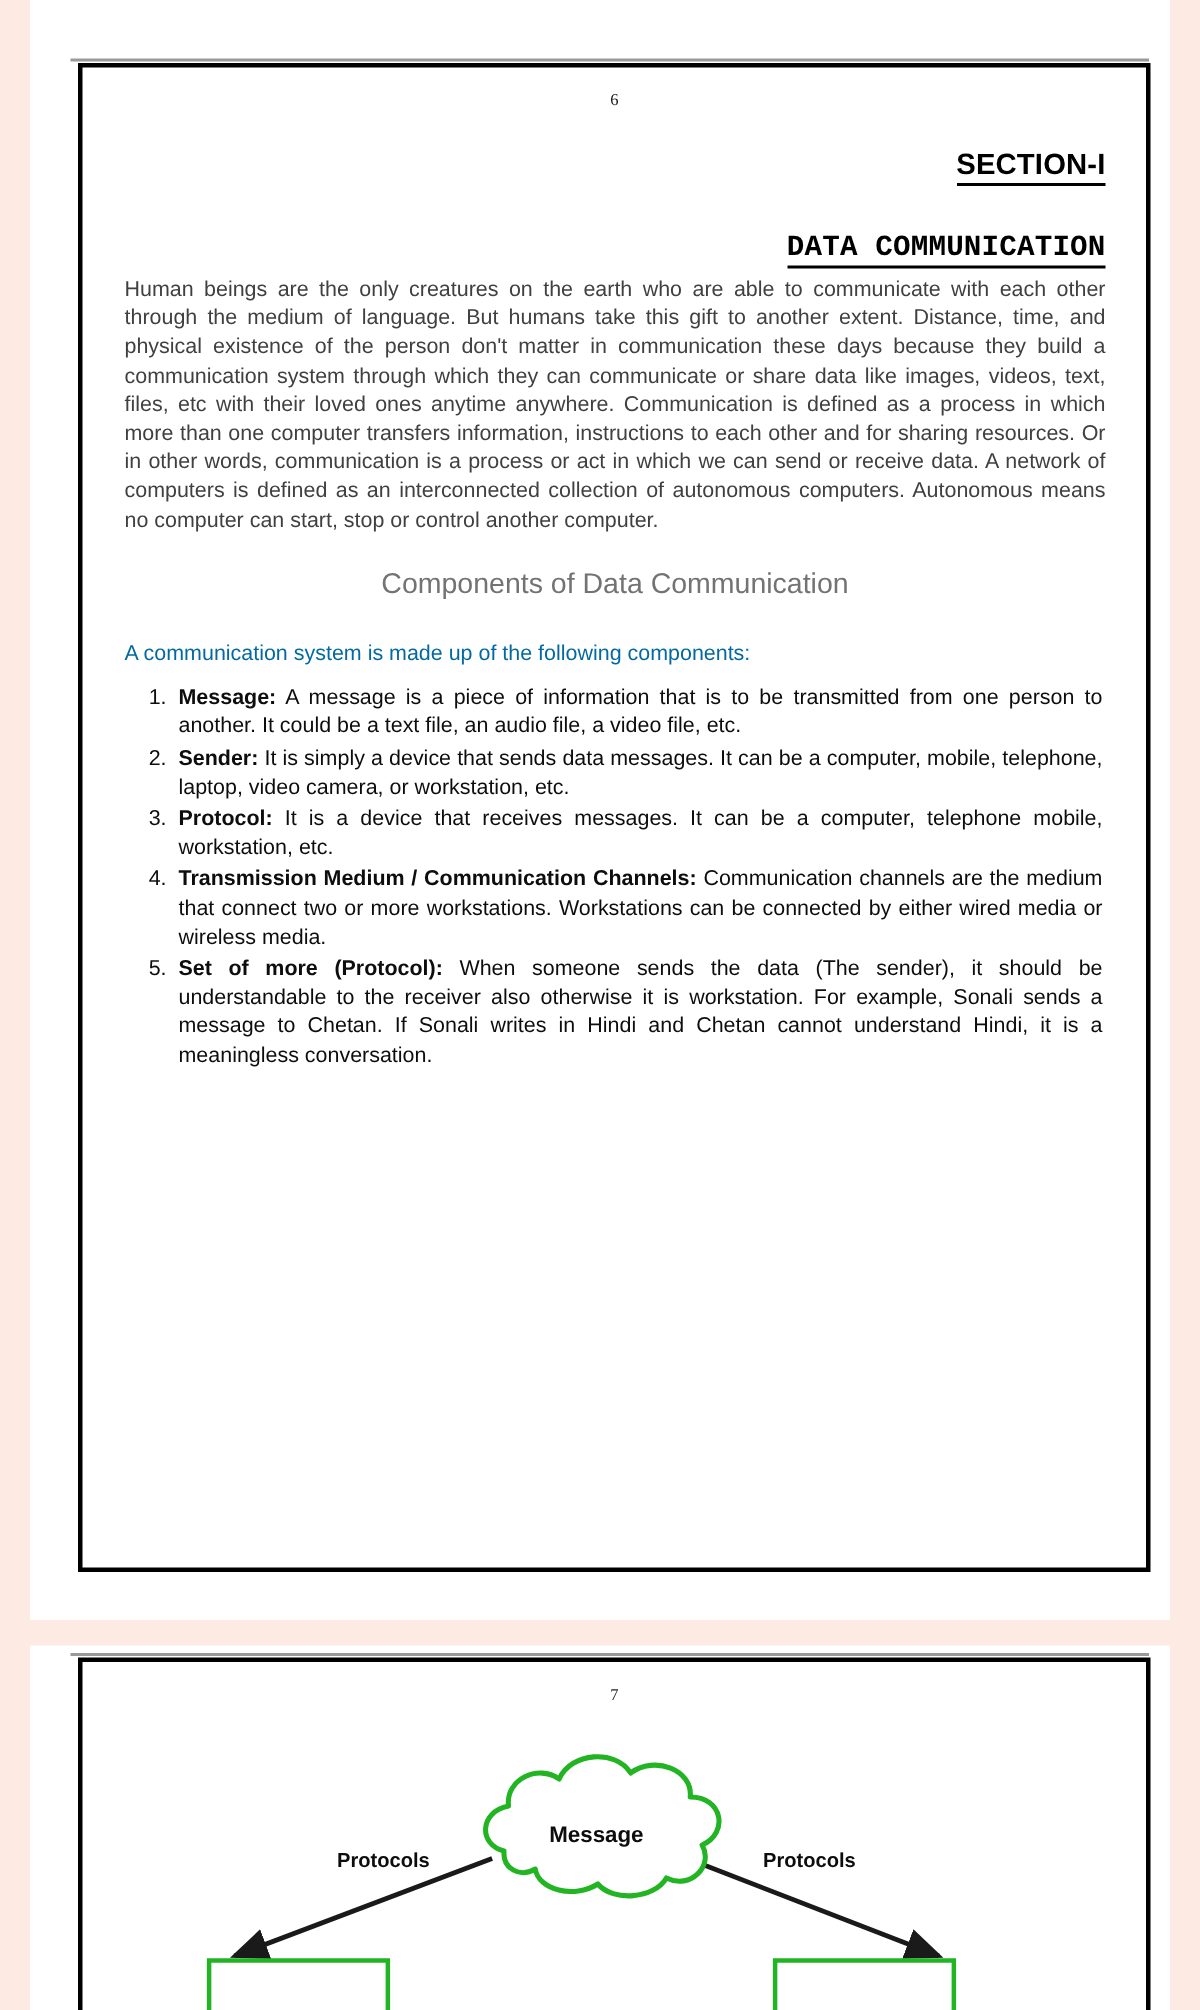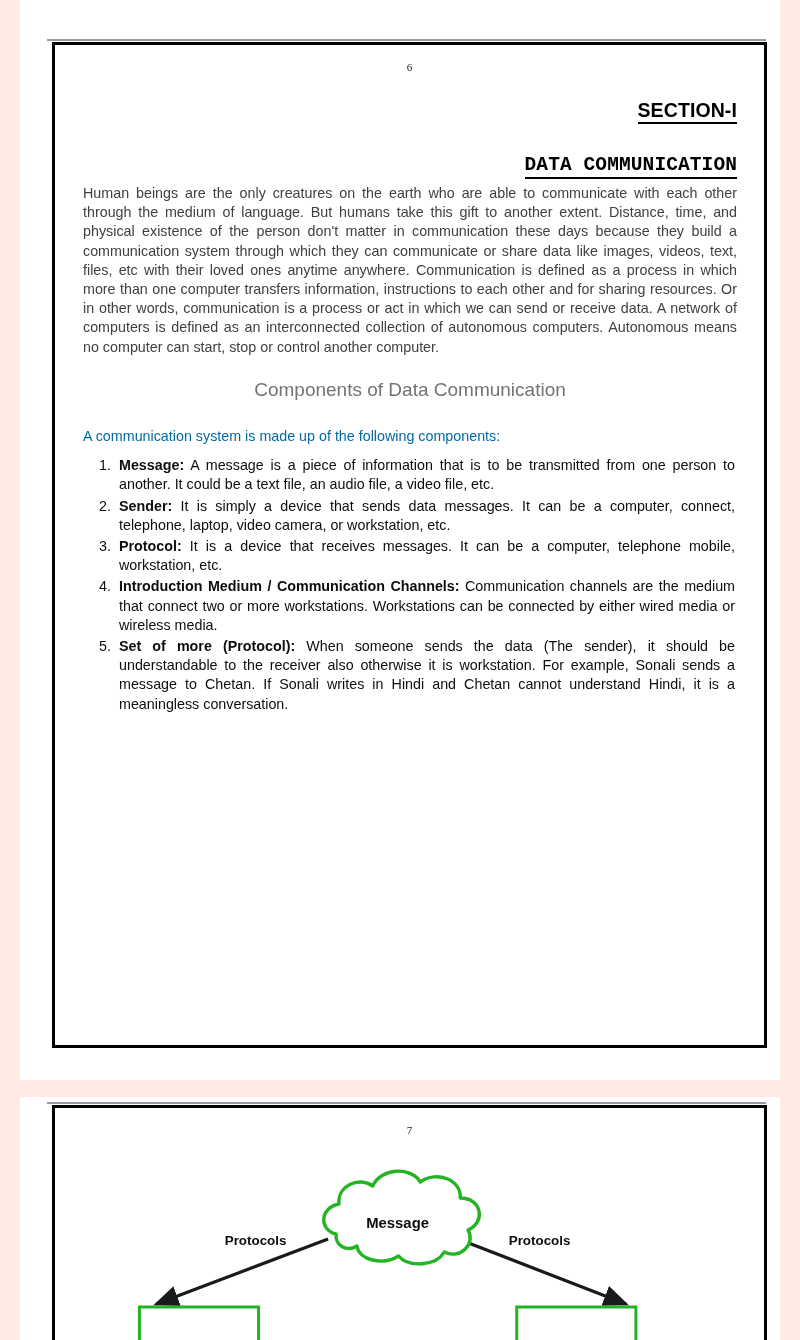--- a/index.html
+++ b/index.html
@@ -202,27 +202,27 @@
 
           <p class="plain-head">Components of Data Communication</p>
 
           <p class="lead-in">A communication system is made up of the following components:</p>
 
           <ol class="components">
             <li>
               <b>Message:</b><span> A message is a piece of information that is to be transmitted from one person to another. It could be a text file, an audio file, a video file, etc.</span>
             </li>
             <li>
-              <b>Sender:</b><span> It is simply a device that sends data messages. It can be a computer, connect, telephone, laptop, video camera, or workstation, etc.</span>
+              <b>Sender:</b><span> It is simply a device that sends data messages. It can be a computer, mobile, telephone, laptop, video camera, or workstation, etc.</span>
             </li>
             <li>
               <b>Protocol:</b><span> It is a device that receives messages. It can be a computer, telephone mobile, workstation, etc.</span>
             </li>
             <li>
-              <b>Introduction Medium / Communication Channels:</b><span> Communication channels are the medium that connect two or more workstations. Workstations can be connected by either wired media or wireless media.</span>
+              <b>Transmission Medium / Communication Channels:</b><span> Communication channels are the medium that connect two or more workstations. Workstations can be connected by either wired media or wireless media.</span>
             </li>
             <li>
               <b>Set of more (Protocol):</b><span> When someone sends the data (The sender), it should be understandable to the receiver also otherwise it is workstation. For example, Sonali sends a message to Chetan. If Sonali writes in Hindi and Chetan cannot understand Hindi, it is a meaningless conversation.</span>
             </li>
           </ol>
 
         </div>
       </div>
     </div>
   </div>

